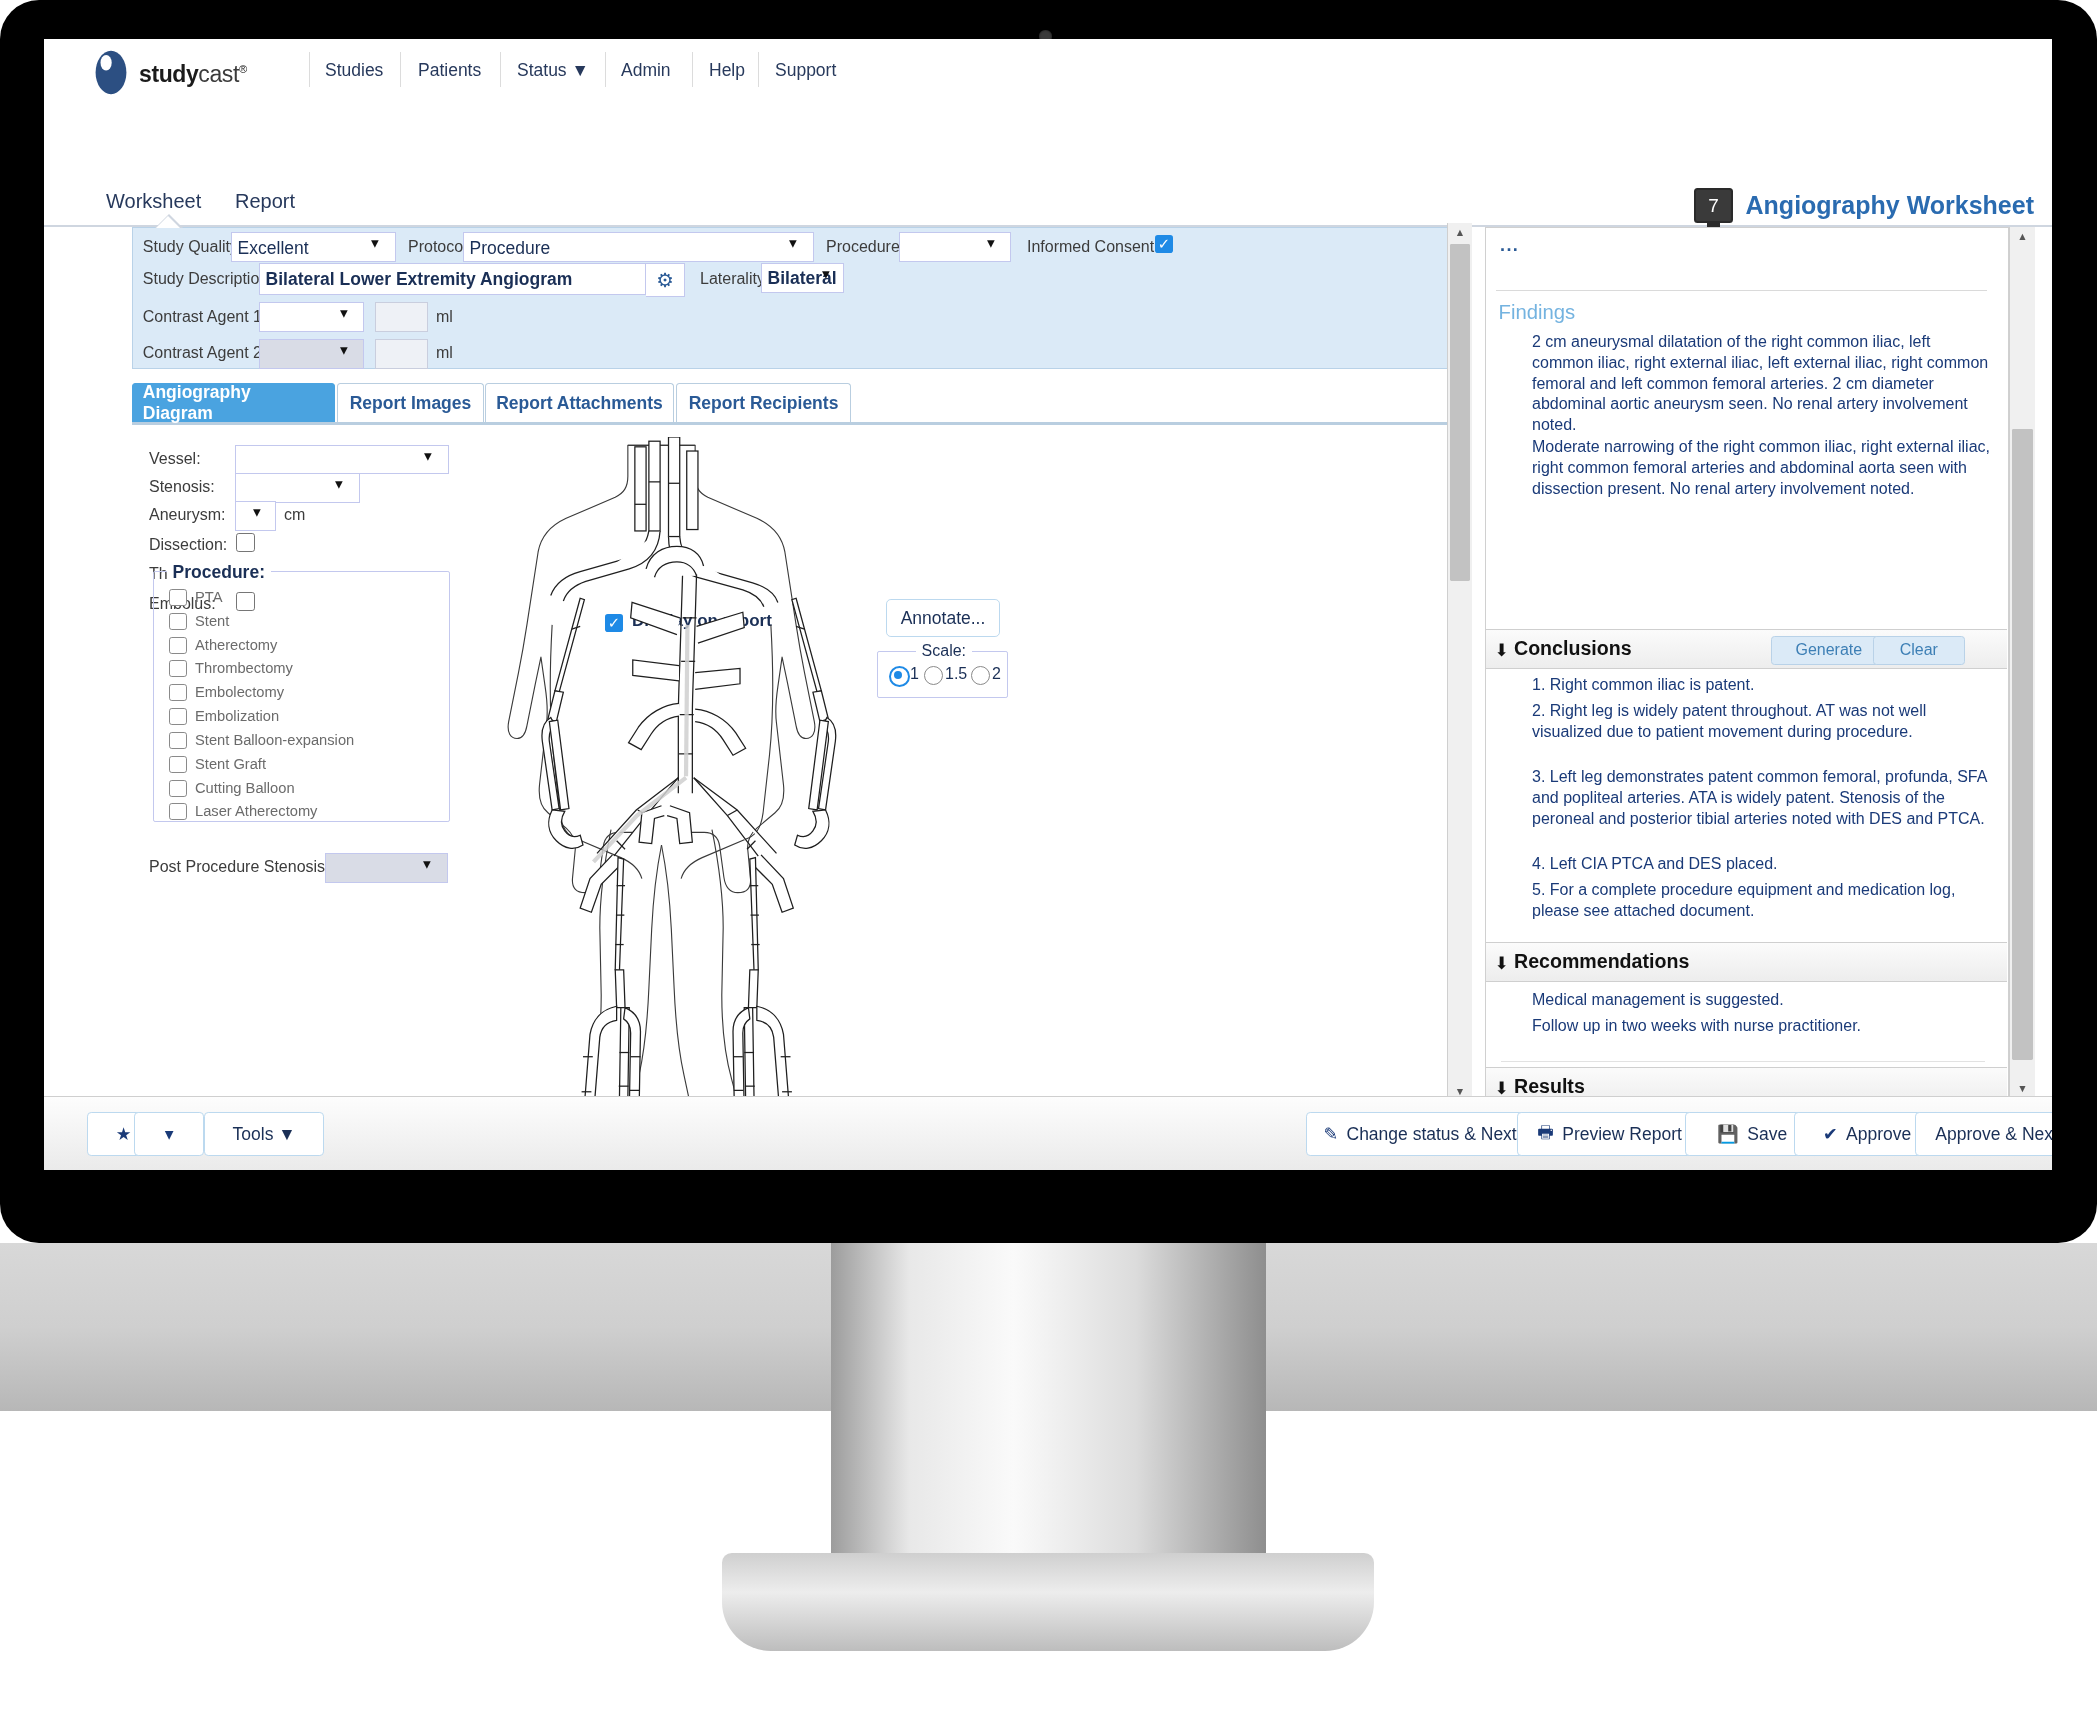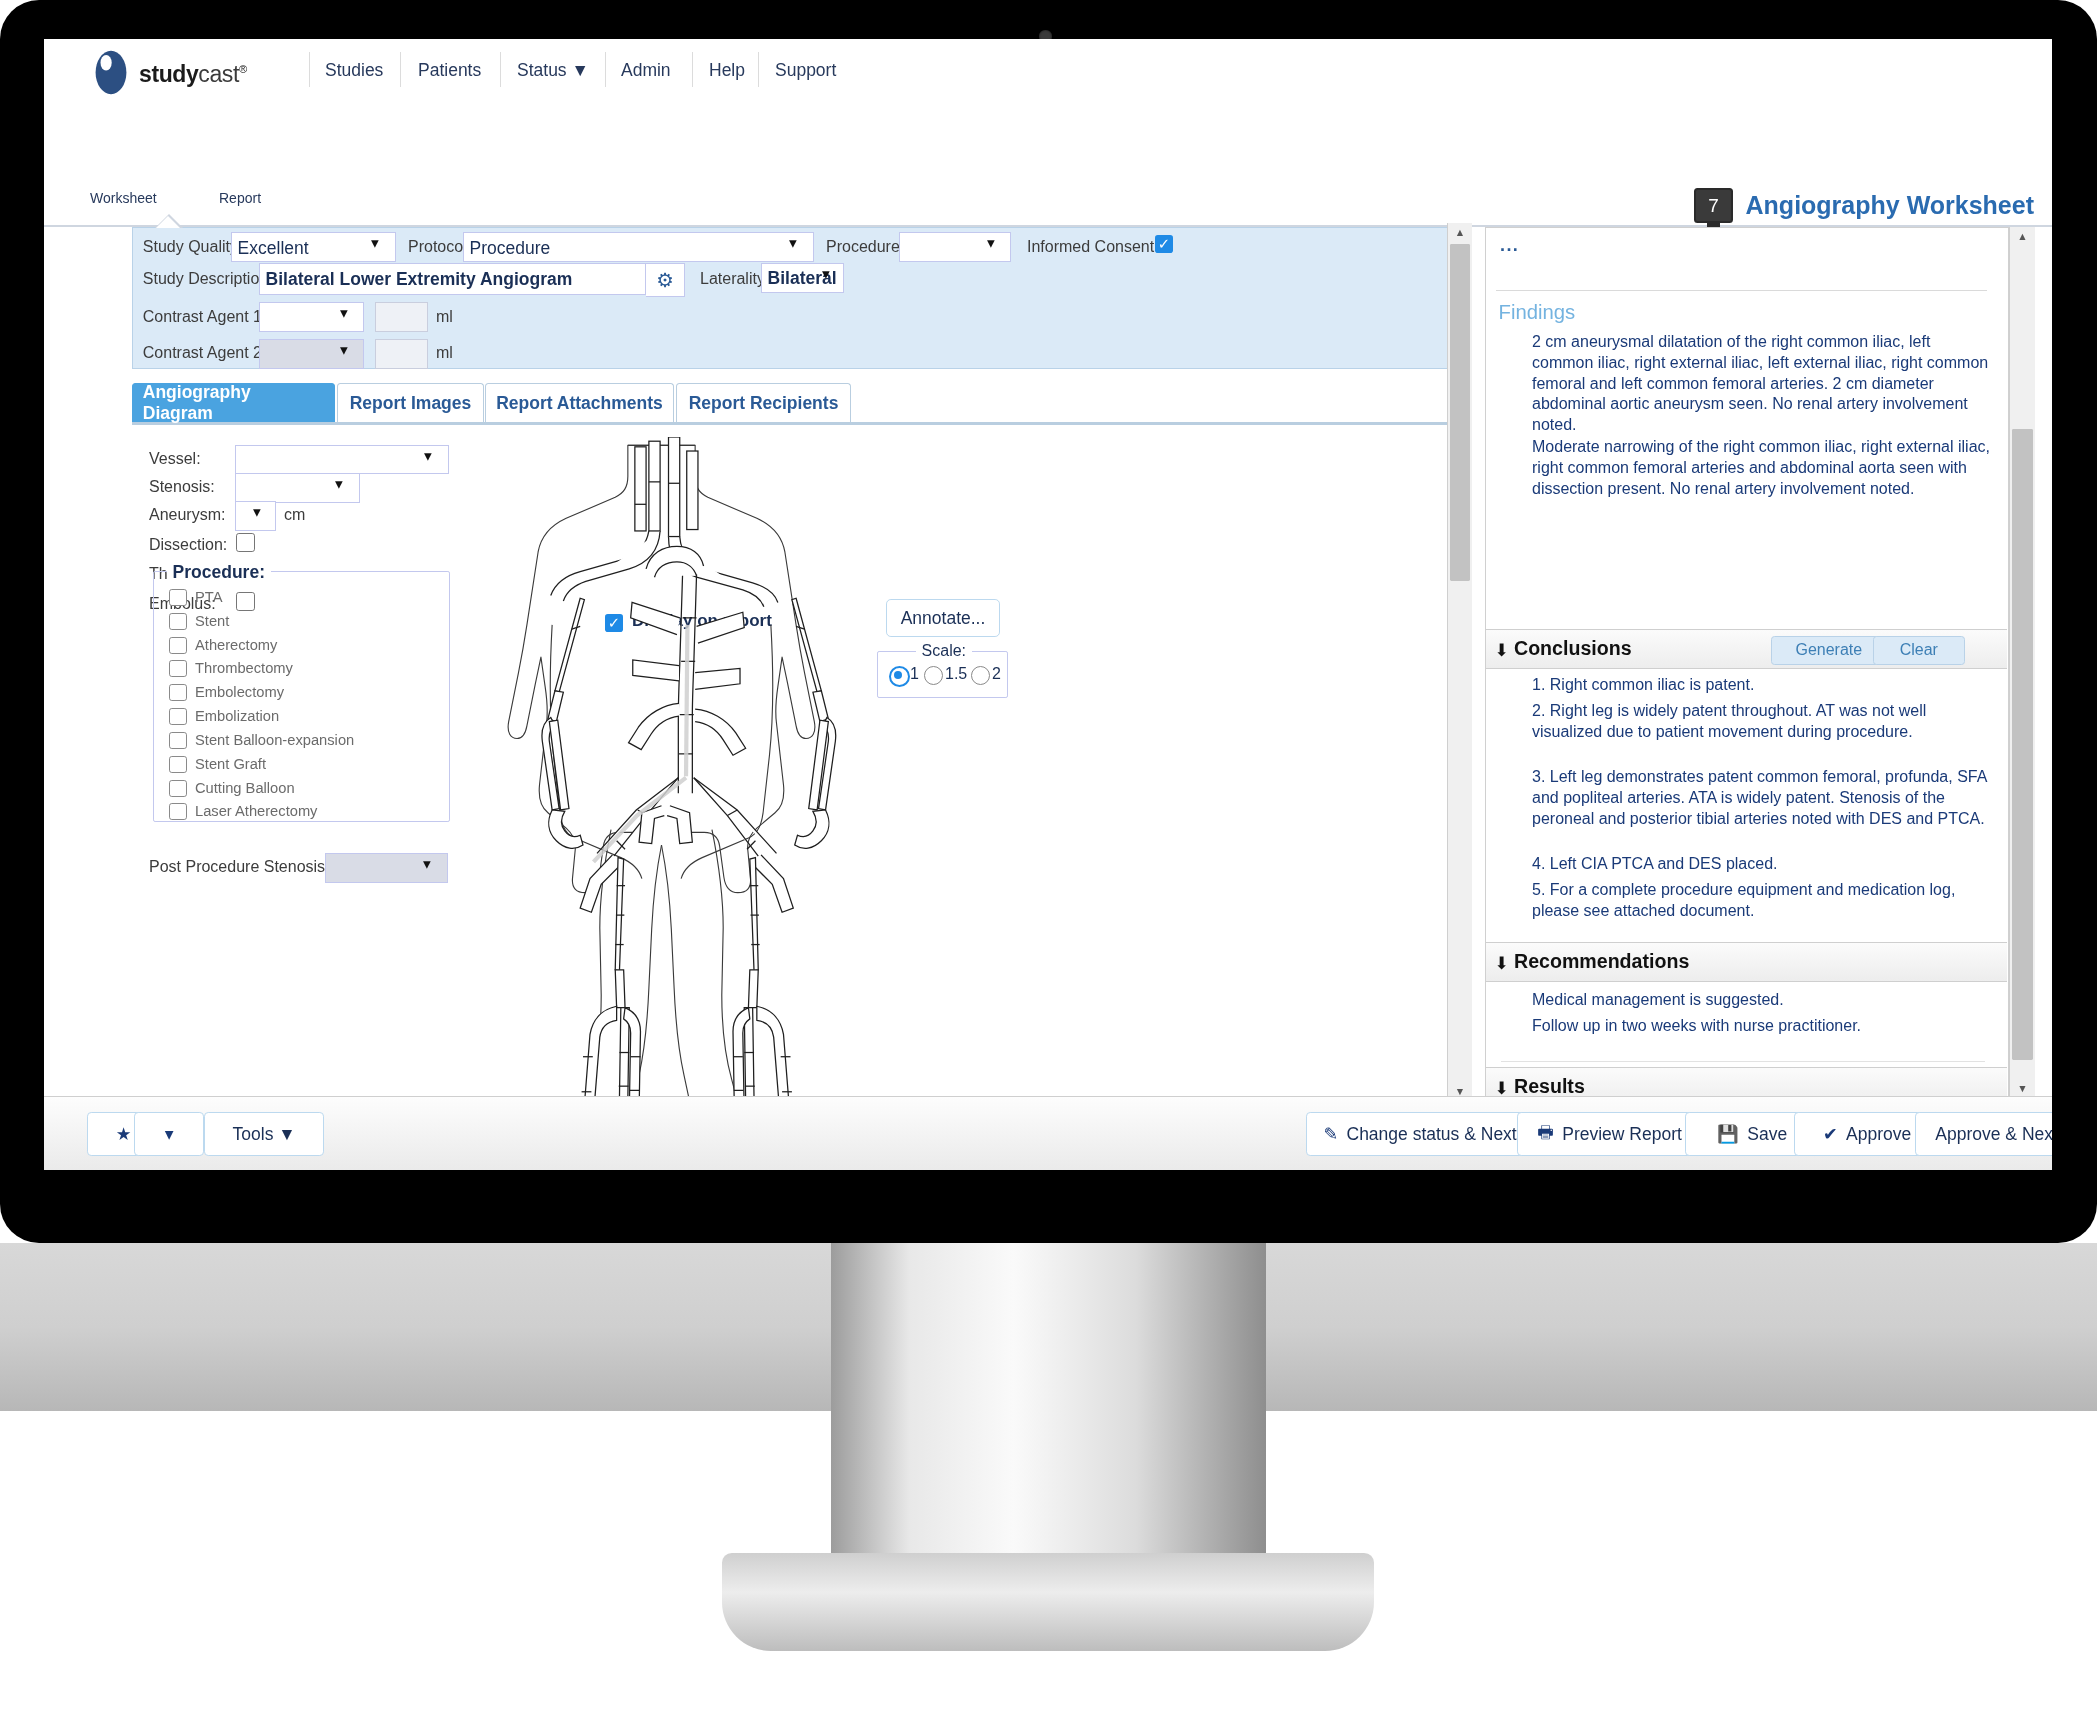--- a/index.html
+++ b/index.html
@@ -47,21 +47,21 @@
   #ws-title-row{position:absolute;right:18px;top:149px;display:flex;align-items:center;gap:12.6px;}
   #ws-badge{width:35px;height:31px;background:#3a3a3a;color:#fff;border-radius:3.5px;
     font-size:19px;display:flex;align-items:center;justify-content:center;
     border:2.1px solid #2a2a2a;position:relative;}
   #ws-badge:after{content:"";position:absolute;left:50%;bottom:-8.4px;margin-left:-6.3px;
     width:12.6px;height:7px;background:#2a2a2a;}
   #ws-title{font-size:25px;font-weight:bold;color:#2a6bb0;}
 
   
   #subtabs{position:absolute;left:0;top:144px;width:2008px;height:43px;}
-  .subtab{position:absolute;top:7px;font-size:14px;color:#27395c;}
+  .subtab{position:absolute;top:7px;font-size:20px;color:#27395c;margin-left:16px;}
   #subtab-underline{position:absolute;left:0;top:186px;width:2008px;height:2.1px;background:#cfd6e0;}
   #subtab-caret{position:absolute;left:112px;top:177px;width:0;height:0;
     border-left:12.6px solid transparent;border-right:12.6px solid transparent;border-bottom:12.6px solid #ffffff;z-index:3;}
   #subtab-caret-b{position:absolute;left:111px;top:175px;width:0;height:0;
     border-left:14px solid transparent;border-right:14px solid transparent;border-bottom:14px solid #cfd6e0;z-index:2;}
 
   
   #worksheet-pane{position:absolute;left:0;top:188px;width:1427px;height:870px;background:#fff;}
 
   #study-panel{position:absolute;left:88px;top:0px;width:1325px;height:140px;

